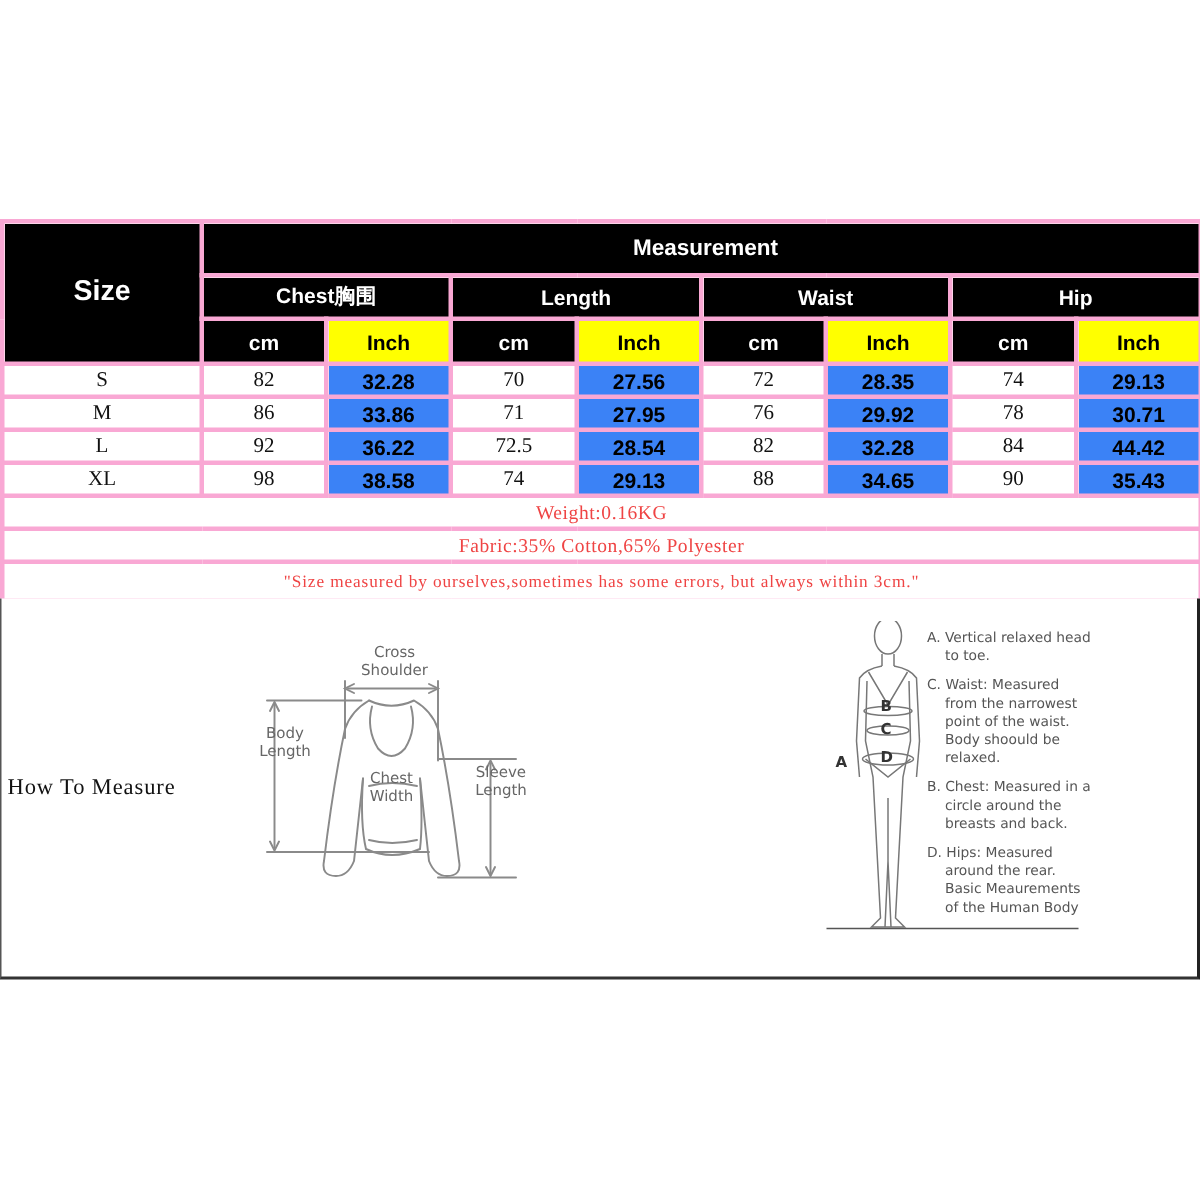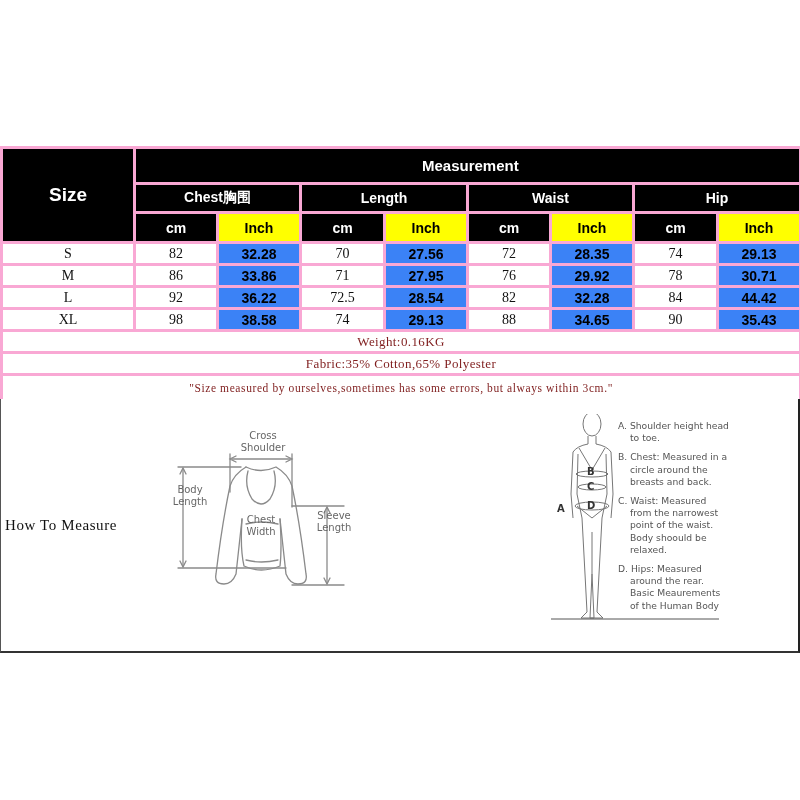--- a/index.html
+++ b/index.html
@@ -7,21 +7,21 @@
   .sheet { position:absolute; left:0; top:146px; width:799px; }
   table.size { border-collapse:collapse; table-layout:fixed; width:799px; }
   table.size td { border:3px solid #f9a8d4; padding:0; text-align:center; vertical-align:middle; overflow:hidden; white-space:nowrap; }
   .hdr { background:#000; color:#fff; font-weight:bold; font-family:"Liberation Sans", sans-serif; font-size:14px; }
   .hdr-y { background:#ffff00; color:#000; font-weight:bold; font-family:"Liberation Sans", sans-serif; font-size:14px; }
   .size-hdr { font-size:19px; }
   .meas-hdr { font-size:15px; text-align:left !important; padding-left:286px !important; }
   .cell-cm { background:#fff; color:#111; font-family:"Liberation Serif", serif; font-size:14px; }
   .cell-in { background:#3b82f6; color:#000; font-weight:bold; font-family:"Liberation Sans", sans-serif; font-size:14px; }
   .cell-size { background:#fff; color:#111; font-family:"Liberation Serif", serif; font-size:14px; }
-  .info { background:#fff; color:#7f1d1d; font-family:"Liberation Serif", serif; font-size:13px; letter-spacing:0.4px;margin-top:39px; }
+  .info { background:#fff; color:#ef4444; font-family:"Liberation Serif", serif; font-size:13px; letter-spacing:0.4px;margin-top:39px; }
   .note { font-size:11.5px; letter-spacing:0.6px; }
   .howto { position:absolute; left:0; top:399px; width:797px; height:252px; border:1px solid #555; border-top:none; border-right:2px solid #222; border-bottom:2px solid #333; background:#fff; }
   .howto-label { position:absolute; left:4px; top:118px; font-family:"Liberation Serif", serif; font-size:15px; color:#111; letter-spacing:0.6px; }
   .diagram-shirt { position:absolute; left:165px; top:25px; width:200px; height:175px; }
   .diagram-body { position:absolute; left:548px; top:15px; width:190px; height:220px; }
   .dlabel { position:absolute; font-family:"DejaVu Sans", sans-serif; font-size:10px; color:#666; line-height:12px; text-align:center; }
   .body-notes { position:absolute; left:617px; top:21px; width:130px; font-family:"DejaVu Sans", sans-serif; font-size:9.2px; color:#555; line-height:12.2px; }
   .body-notes .n { margin-bottom:7px; }
   .body-notes .ind { padding-left:12px; display:block; }
 </style>
@@ -185,35 +185,35 @@
       <line x1="2" y1="205" x2="170" y2="205" stroke="#555" stroke-width="1"></line>
     </svg>
     <div class="dlabel" style="left:38px;top:52px;color:#333;font-weight:bold;">B</div>
     <div class="dlabel" style="left:38px;top:67px;color:#333;font-weight:bold;">C</div>
     <div class="dlabel" style="left:8px;top:89px;color:#333;font-weight:bold;">A</div>
     <div class="dlabel" style="left:38px;top:86px;color:#333;font-weight:bold;">D</div>
   </div>
 
   <div class="body-notes">
     <div class="n">
-      <span>A. Shoulder height head</span>
+      <span>A. Vertical relaxed head</span>
       <span class="ind">to toe.</span>
-    </div>
-    <div class="n">
-      <span>B. Chest: Measured in a</span>
-      <span class="ind">circle around the</span>
-      <span class="ind">breasts and back.</span>
     </div>
     <div class="n">
       <span>C. Waist: Measured</span>
       <span class="ind">from the narrowest</span>
       <span class="ind">point of the waist.</span>
       <span class="ind">Body shoould be</span>
       <span class="ind">relaxed.</span>
     </div>
     <div class="n">
+      <span>B. Chest: Measured in a</span>
+      <span class="ind">circle around the</span>
+      <span class="ind">breasts and back.</span>
+    </div>
+    <div class="n">
       <span>D. Hips: Measured</span>
       <span class="ind">around the rear.</span>
       <span class="ind">Basic Meaurements</span>
       <span class="ind">of the Human Body</span>
     </div>
   </div>
 </div>
 
 </body></html>

